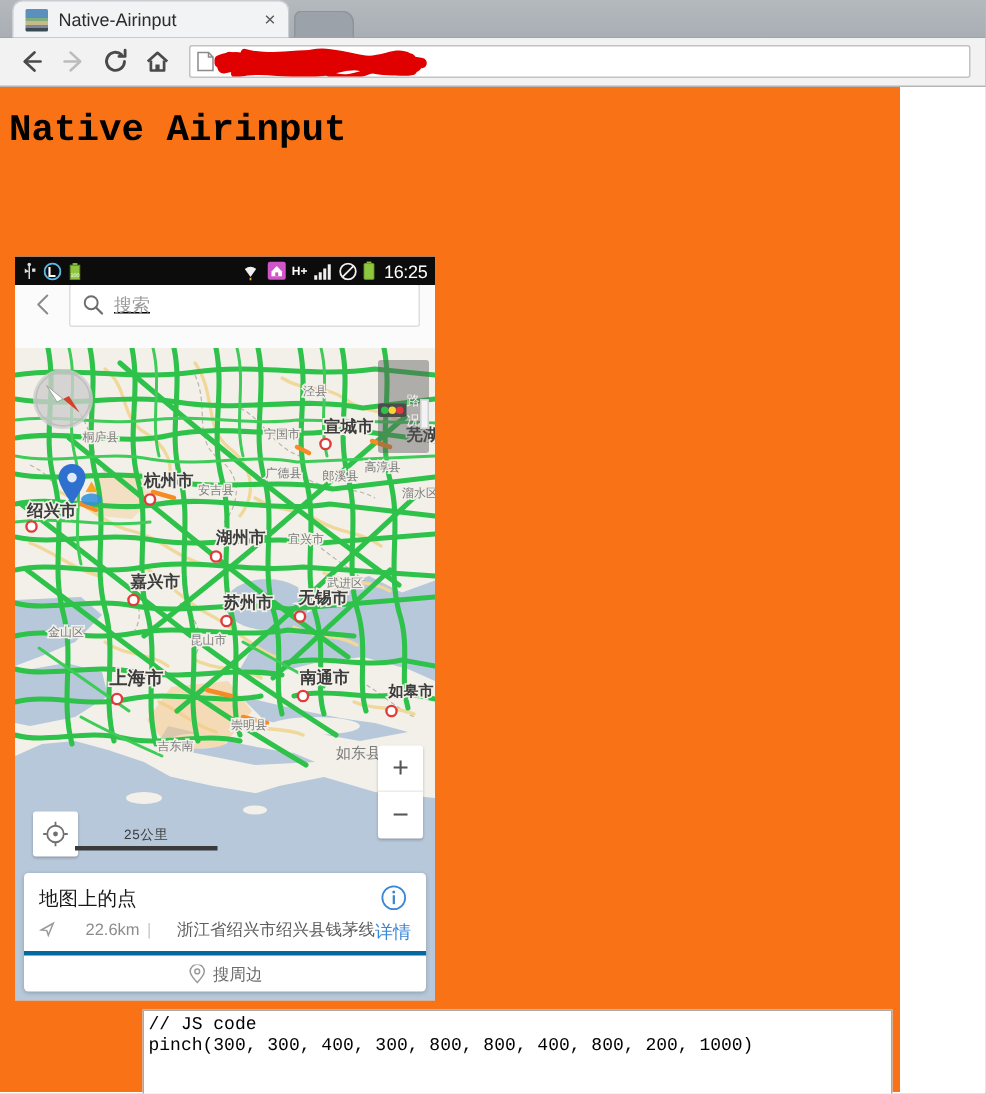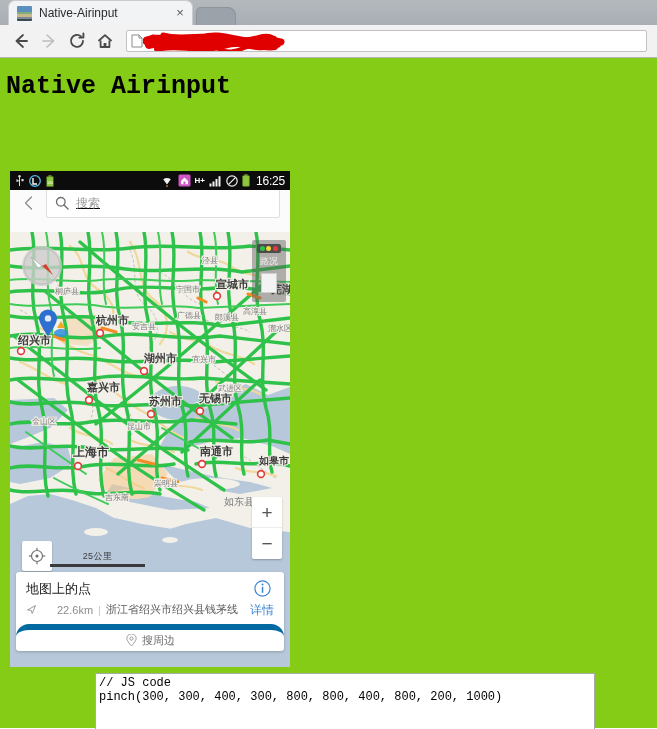--- a/index.html
+++ b/index.html
@@ -131,23 +131,23 @@
     top: -2px;
     width: 150px;
     height: 26px;
     z-index: 2;
     pointer-events: none;
   }
 
   
   #page {
     position: relative;
-    width: 657px;
+    width: 600px;
     height: 670px;
-    background: #84cc16;
+    background: #f97316;
   }
 
   #page-heading {
     margin: 0;
     padding: 14px 0 10px 6px;
     font-family: "Liberation Mono", "DejaVu Sans Mono", monospace;
     font-size: 25px;
     font-weight: bold;
     color: #000;
     letter-spacing: 0px;
@@ -244,21 +244,21 @@
     border-radius: 50%;
     background: rgba(205,205,205,0.80);
     cursor: pointer;
   }
   #traffic-toggle {
     right: 4px; top: 8px;
     width: 34px; height: 62px;
     background: rgba(90,90,90,0.45);
     border-radius: 2px;
     display: flex;
-    flex-direction: column;
+    flex-direction: row;
     align-items: center;
     padding-top: 4px;
     cursor: pointer;
   }
   .traffic-lamp {
     width: 24px; height: 9px;
     background: #4c4c4c;
     border-radius: 2px;
     display: flex;
     align-items: center;
@@ -321,21 +321,21 @@
     letter-spacing: 0.4px;
   }
   #scale-line {
     height: 3px;
     background: #3a3a3a;
     margin-top: 1px;
   }
 
   
   #poi-card {
-    left: 6px; right: 6px; bottom: 16px;
+    left: 6px; right: 6px; bottom: 6px;
     background: #ffffff;
     border-radius: 3px;
     box-shadow: 0 1px 3px rgba(0,0,0,0.22);
     overflow: hidden;
   }
   #poi-main {
     padding: 8px 10px 7px 10px;
     position: relative;
   }
   #poi-title {
@@ -346,38 +346,37 @@
   }
   #poi-sub {
     display: flex;
     align-items: center;
     font-size: 11px;
     color: #8d8d8d;
     font-family: "Liberation Sans", "DejaVu Sans", sans-serif;
   }
   #poi-distance { margin-left: 20px; }
   #poi-divider { margin: 0 5px; color: #c8c8c8; }
-  #poi-address { color: #5d5d5d; }
+  #poi-address { color: #5d5d5d; margin-left: 12px; }
   #poi-detail {
     position: absolute;
     right: 10px; top: 8px;
     text-align: center;
     cursor: pointer;
   }
   #poi-detail-label {
     font-size: 12px;
     color: #3a86d6;
     margin-top: 1px;
     font-family: Liberation Sans, sans-serif;
   }
   #poi-actions {
     display: flex;
-    border-top: 6px solid #0369a1;
+    border-top: 3px solid #0369a1;
     height: 27px;
-    border-radius: 13px;
   }
   .poi-action {
     flex: 1 1 50%;
     display: flex;
     align-items: center;
     justify-content: center;
     font-size: 11px;
     color: #6b6b6b;
     cursor: pointer;
     font-family: "Liberation Sans", "DejaVu Sans", sans-serif;

